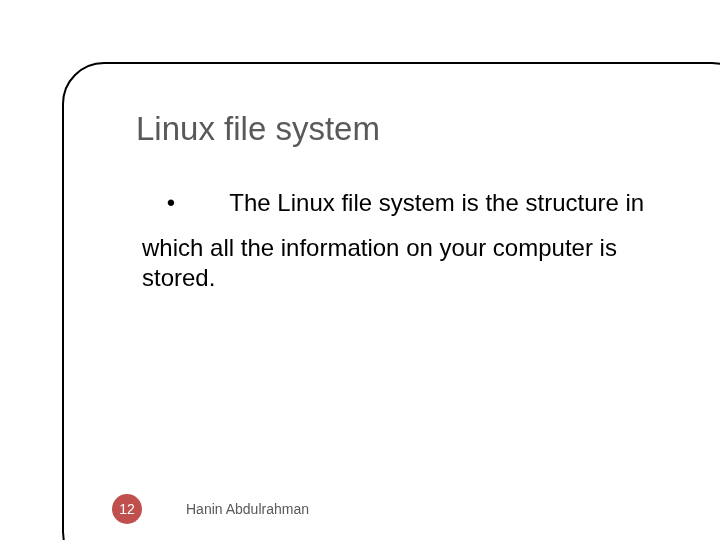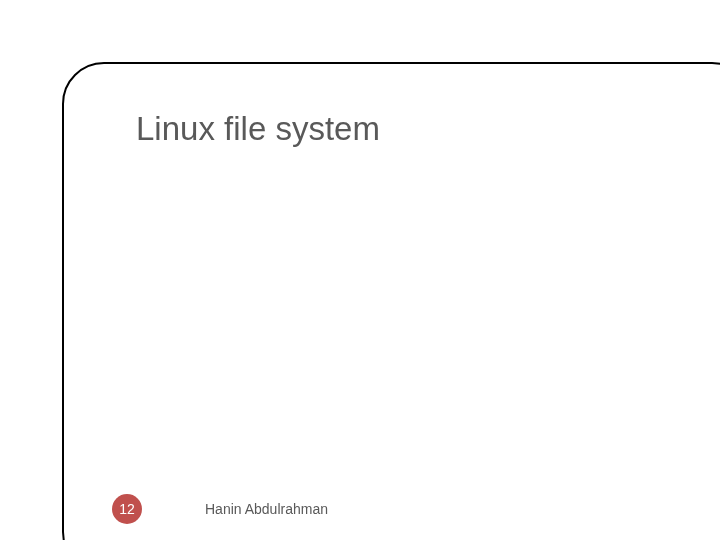--- a/index.html
+++ b/index.html
@@ -39,21 +39,21 @@
     display: inline-block;
     width: 26px;
     text-align: center;
   }
   .footer {
     position: absolute;
     left: 16px;
     bottom: 16px;
     display: flex;
     align-items: center;
-    gap: 31px;
+    gap: 12px;
   }
   .page-badge {
     width: 30px;
     height: 30px;
     border-radius: 50%;
     background: #c0504d;
     color: #fff;
     font-size: 14px;
     display: flex;
     align-items: center;
@@ -64,20 +64,21 @@
     color: #595959;
     text-align: center;
   }
 </style>
 </head>
 <body>
 
 <div class="frame">
   <h1 class="title">Linux file system</h1>
   <ul class="bullets">
+    <li><span class="dot">•</span>&nbsp;&nbsp;<span>The Linux file system is the structure in which all the information on your computer is stored.</span></li>
   </ul>
   <div class="footer">
     <div class="page-badge">
       <span>12</span>
     </div>
     <div class="author">Hanin Abdulrahman</div>
   </div>
 </div>
 
 </body></html>

